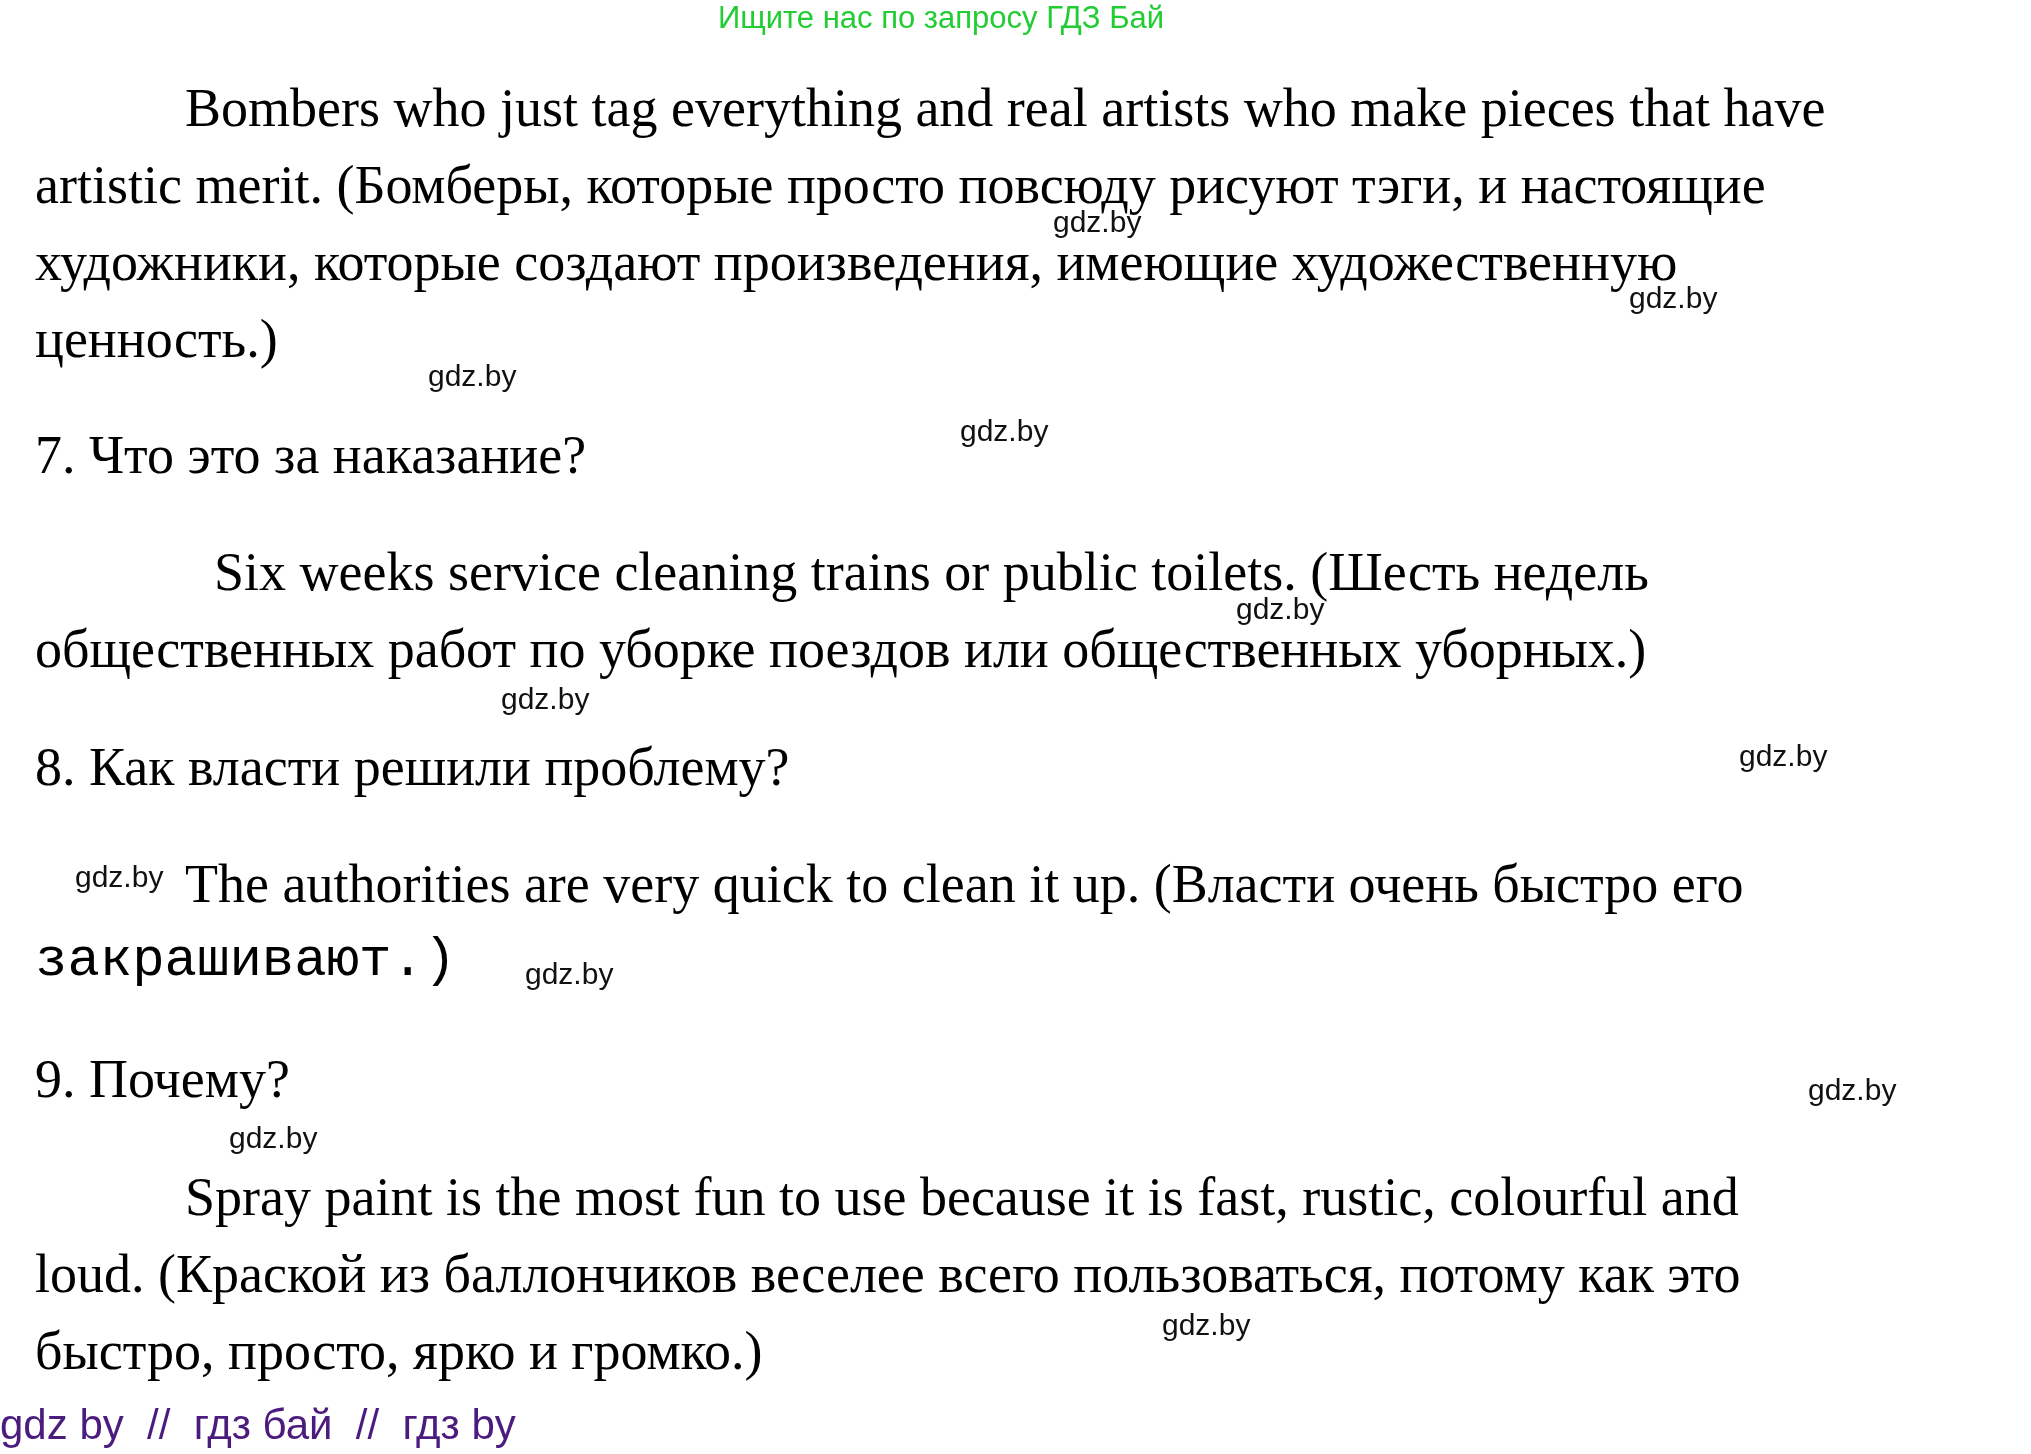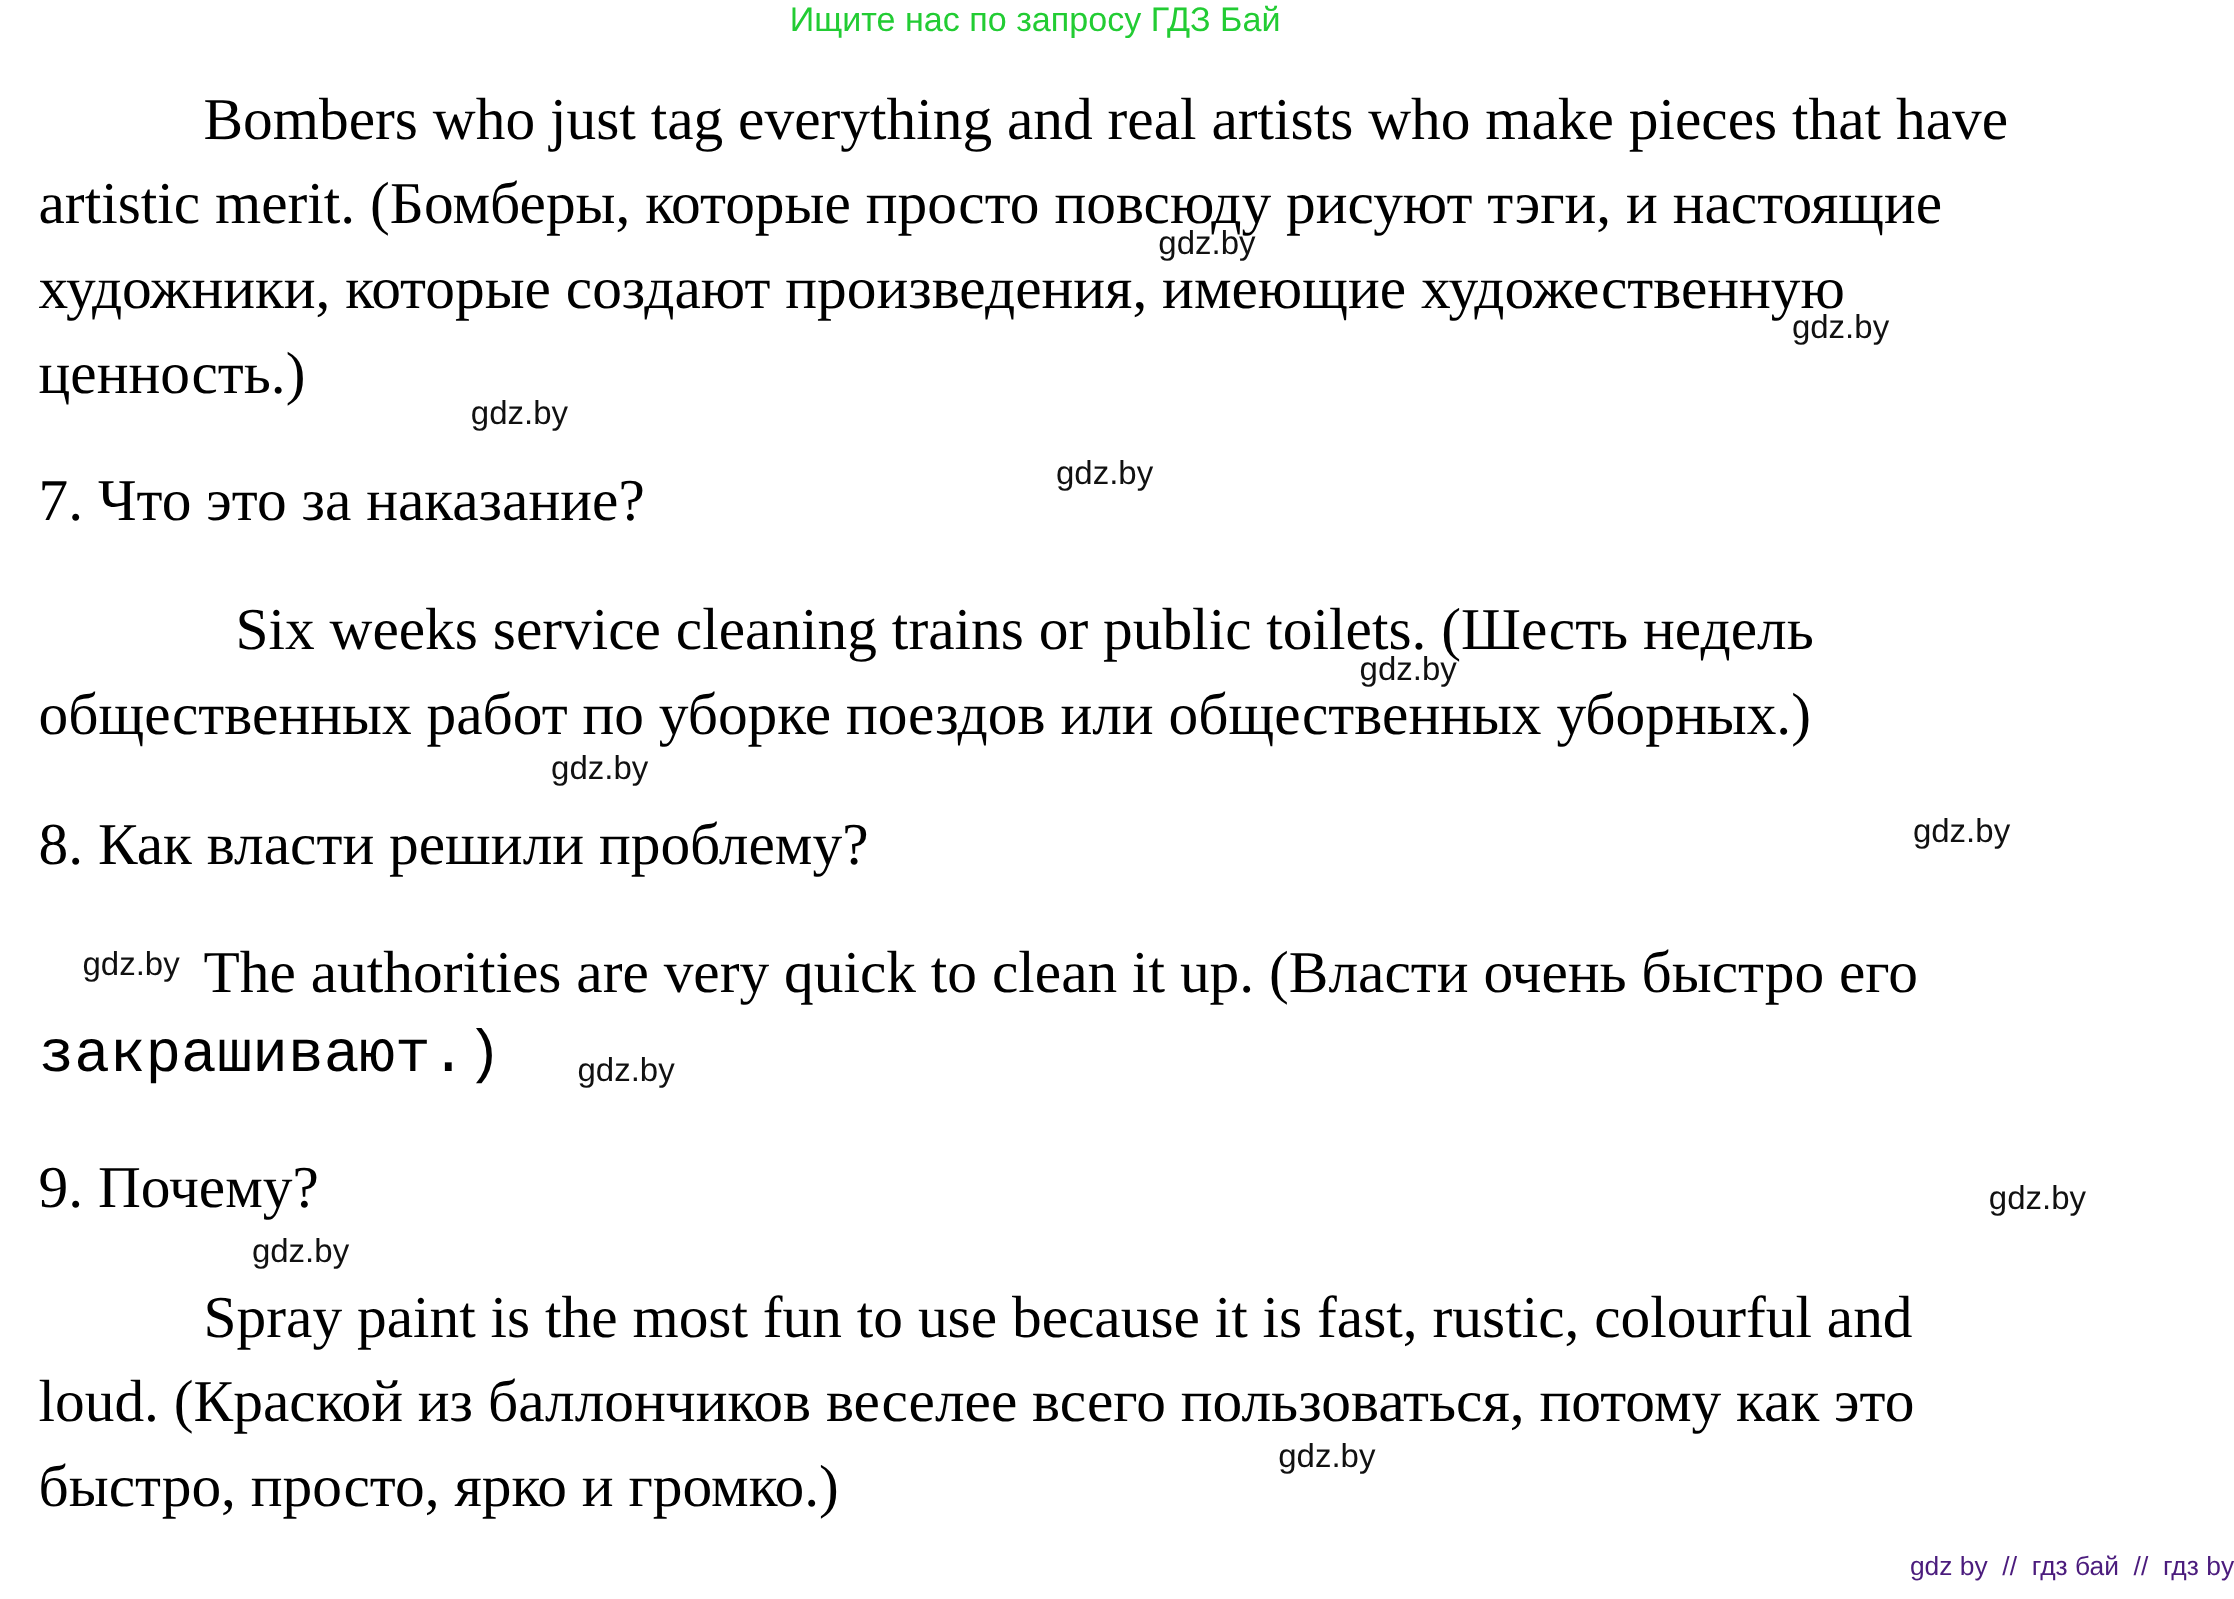--- a/index.html
+++ b/index.html
@@ -3,22 +3,22 @@
 <meta charset="utf-8">
 <style>
   html, body { margin:0; padding:0; background:#ffffff; }
   body { width:2031px; height:1454px; position:relative; overflow:hidden; }
   .hdr { position:absolute; left:0; width:1882px; top:0; text-align:center;
          font-family:"Liberation Sans", sans-serif; font-size:31px; color:#22cc33; line-height:36px; }
   .ln { position:absolute; font-family:"Liberation Serif", serif; font-size:54px; color:#000;
         white-space:nowrap; line-height:60px; }
   .wm { position:absolute; font-family:"Liberation Sans", sans-serif; font-size:30px; color:#111;
         white-space:nowrap; line-height:30px; }
-  .ftr { position:absolute; left:0; width:2031px; top:1405px; text-align:right;
-         font-family:"Liberation Sans", sans-serif; font-size:24px; color:#4b1c7d; line-height:40px; white-space:pre; }
+  .ftr { position:absolute; left:0; width:2031px; top:1405px; text-align:left;
+         font-family:"Liberation Sans", sans-serif; font-size:42px; color:#4b1c7d; line-height:40px; white-space:pre; }
 </style>
 </head>
 <body>
 
 <div class="hdr">Ищите нас по запросу ГДЗ Бай</div>
 
 <div class="ln" style="left:185px; top:78px;">Bombers who just tag everything and real artists who make pieces that have</div>
 <div class="ln" style="left:35px; top:155px;">artistic merit. (Бомберы, которые просто повсюду рисуют тэги, и настоящие</div>
 <div class="ln" style="left:35px; top:232px;">художники, которые создают произведения, имеющие художественную</div>
 <div class="ln" style="left:35px; top:309px;">ценность.)</div>

